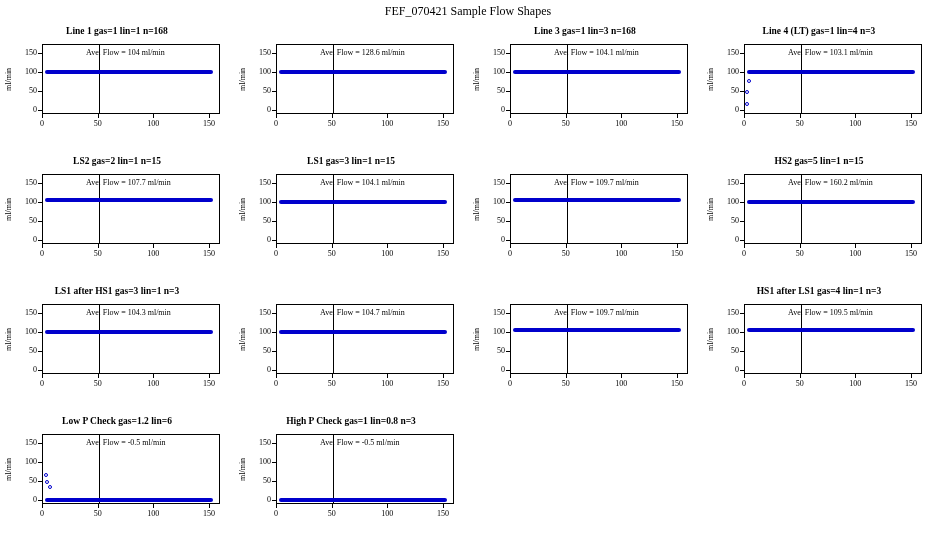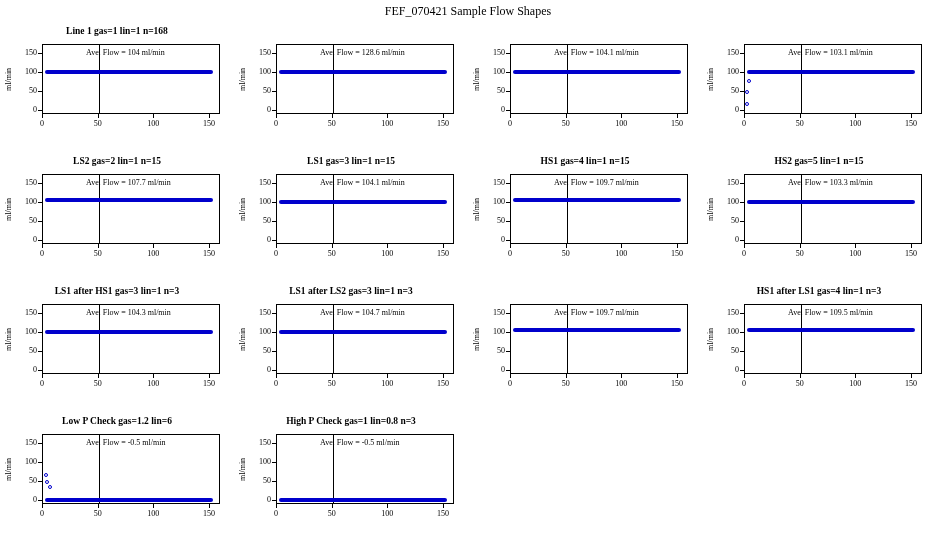--- a/index.html
+++ b/index.html
@@ -187,20 +187,21 @@
       <div class="xtick-mark" style="left: 153.25px;"></div>
       <div class="xtick" style="left: 196.875px;">150</div>
       <div class="xtick-mark" style="left: 208.875px;"></div>
       <div class="plot-area">
         <div class="vgrid" style="left: 55.625px;"></div>
         <div class="data-band" style="left: 2.225px; width: 167.988px; top: 24.9027px;"></div>
       </div>
       <div class="avg-label">Ave. Flow =  128.6  ml/min</div>
     </div>
     <div class="panel">
+      <div class="panel-title">Line 3 gas=1 lin=3 n=168</div>
       <div class="ylab">ml/min</div>
       <div class="ytick" style="top: 85.2162px;">0</div>
       <div class="ytick-mark" style="top: 90.2162px;"></div>
       <div class="ytick" style="top: 66.2973px;">50</div>
       <div class="ytick-mark" style="top: 71.2973px;"></div>
       <div class="ytick" style="top: 47.3784px;">100</div>
       <div class="ytick-mark" style="top: 52.3784px;"></div>
       <div class="ytick" style="top: 28.4595px;">150</div>
       <div class="ytick-mark" style="top: 33.4595px;"></div>
       <div class="xtick" style="left: 30px;">0</div>
@@ -211,20 +212,21 @@
       <div class="xtick-mark" style="left: 153.25px;"></div>
       <div class="xtick" style="left: 196.875px;">150</div>
       <div class="xtick-mark" style="left: 208.875px;"></div>
       <div class="plot-area">
         <div class="vgrid" style="left: 55.625px;"></div>
         <div class="data-band" style="left: 2.225px; width: 167.988px; top: 24.827px;"></div>
       </div>
       <div class="avg-label">Ave. Flow =  104.1  ml/min</div>
     </div>
     <div class="panel">
+      <div class="panel-title">Line 4 (LT) gas=1 lin=4 n=3</div>
       <div class="ylab">ml/min</div>
       <div class="ytick" style="top: 85.2162px;">0</div>
       <div class="ytick-mark" style="top: 90.2162px;"></div>
       <div class="ytick" style="top: 66.2973px;">50</div>
       <div class="ytick-mark" style="top: 71.2973px;"></div>
       <div class="ytick" style="top: 47.3784px;">100</div>
       <div class="ytick-mark" style="top: 52.3784px;"></div>
       <div class="ytick" style="top: 28.4595px;">150</div>
       <div class="ytick-mark" style="top: 33.4595px;"></div>
       <div class="xtick" style="left: 30px;">0</div>
@@ -288,21 +290,20 @@
       <div class="xtick-mark" style="left: 153.25px;"></div>
       <div class="xtick" style="left: 196.875px;">150</div>
       <div class="xtick-mark" style="left: 208.875px;"></div>
       <div class="plot-area">
         <div class="vgrid" style="left: 55.625px;"></div>
         <div class="data-band" style="left: 2.225px; width: 167.988px; top: 24.827px;"></div>
       </div>
       <div class="avg-label">Ave. Flow =  104.1  ml/min</div>
     </div>
     <div class="panel">
-      <div class="panel-title">HS1 gas=4 lin=1 n=15</div>
       <div class="ylab">ml/min</div>
       <div class="ytick" style="top: 85.2162px;">0</div>
       <div class="ytick-mark" style="top: 90.2162px;"></div>
       <div class="ytick" style="top: 66.2973px;">50</div>
       <div class="ytick-mark" style="top: 71.2973px;"></div>
       <div class="ytick" style="top: 47.3784px;">100</div>
       <div class="ytick-mark" style="top: 52.3784px;"></div>
       <div class="ytick" style="top: 28.4595px;">150</div>
       <div class="ytick-mark" style="top: 33.4595px;"></div>
       <div class="xtick" style="left: 30px;">0</div>
@@ -335,21 +336,21 @@
       <div class="xtick" style="left: 85.625px;">50</div>
       <div class="xtick-mark" style="left: 97.625px;"></div>
       <div class="xtick" style="left: 141.25px;">100</div>
       <div class="xtick-mark" style="left: 153.25px;"></div>
       <div class="xtick" style="left: 196.875px;">150</div>
       <div class="xtick-mark" style="left: 208.875px;"></div>
       <div class="plot-area">
         <div class="vgrid" style="left: 55.625px;"></div>
         <div class="data-band" style="left: 2.225px; width: 167.988px; top: 25.1297px;"></div>
       </div>
-      <div class="avg-label">Ave. Flow =  103.3  ml/min</div>
+      <div class="avg-label">Ave. Flow =  160.2  ml/min</div>
     </div>
     <div class="panel">
       <div class="panel-title">LS1 after HS1 gas=3 lin=1 n=3</div>
       <div class="ylab">ml/min</div>
       <div class="ytick" style="top: 85.2162px;">0</div>
       <div class="ytick-mark" style="top: 90.2162px;"></div>
       <div class="ytick" style="top: 66.2973px;">50</div>
       <div class="ytick-mark" style="top: 71.2973px;"></div>
       <div class="ytick" style="top: 47.3784px;">100</div>
       <div class="ytick-mark" style="top: 52.3784px;"></div>
@@ -363,21 +364,20 @@
       <div class="xtick-mark" style="left: 153.25px;"></div>
       <div class="xtick" style="left: 196.875px;">150</div>
       <div class="xtick-mark" style="left: 208.875px;"></div>
       <div class="plot-area">
         <div class="vgrid" style="left: 55.625px;"></div>
         <div class="data-band" style="left: 2.225px; width: 167.988px; top: 24.7514px;"></div>
       </div>
       <div class="avg-label">Ave. Flow =  104.3  ml/min</div>
     </div>
     <div class="panel">
-      <div class="panel-title">LS1 after LS2 gas=3 lin=1 n=3</div>
       <div class="ylab">ml/min</div>
       <div class="ytick" style="top: 85.2162px;">0</div>
       <div class="ytick-mark" style="top: 90.2162px;"></div>
       <div class="ytick" style="top: 66.2973px;">50</div>
       <div class="ytick-mark" style="top: 71.2973px;"></div>
       <div class="ytick" style="top: 47.3784px;">100</div>
       <div class="ytick-mark" style="top: 52.3784px;"></div>
       <div class="ytick" style="top: 28.4595px;">150</div>
       <div class="ytick-mark" style="top: 33.4595px;"></div>
       <div class="xtick" style="left: 30px;">0</div>

